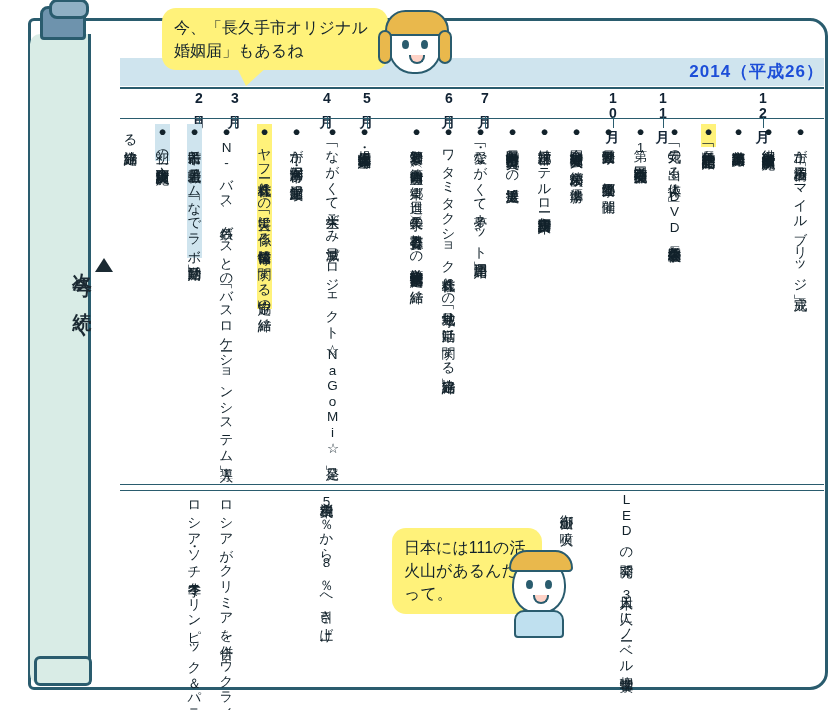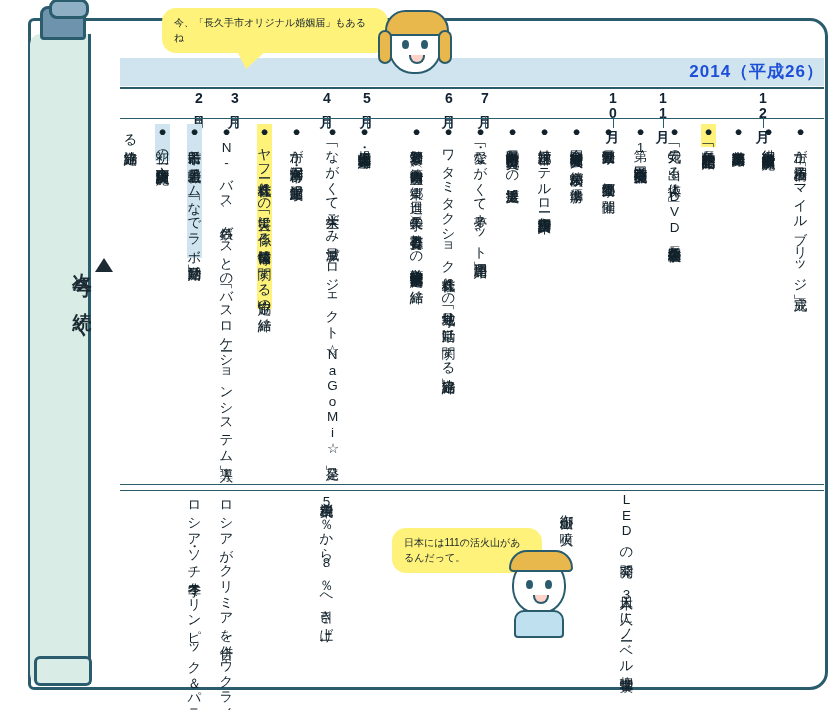--- a/index.html
+++ b/index.html
@@ -128,21 +128,21 @@
     font-size:13.5px; line-height:1.15; letter-spacing:0.5px;
     white-space:nowrap; color:#12222b;
   }
 
   
   .balloon {
     position:absolute;
     background:#fff27a;
     border-radius:14px;
     padding:8px 12px;
-    font-size:10px; line-height:1.45;
+    font-size:16px; line-height:1.45;
     color:#12222b;
   }
   .balloon:after {
     content:"";
     position:absolute;
     width:0;height:0;
   }
   #balloon-top { left:162px; top:8px; width:226px; }
   #balloon-top:after {
     left:74px; bottom:-16px;

